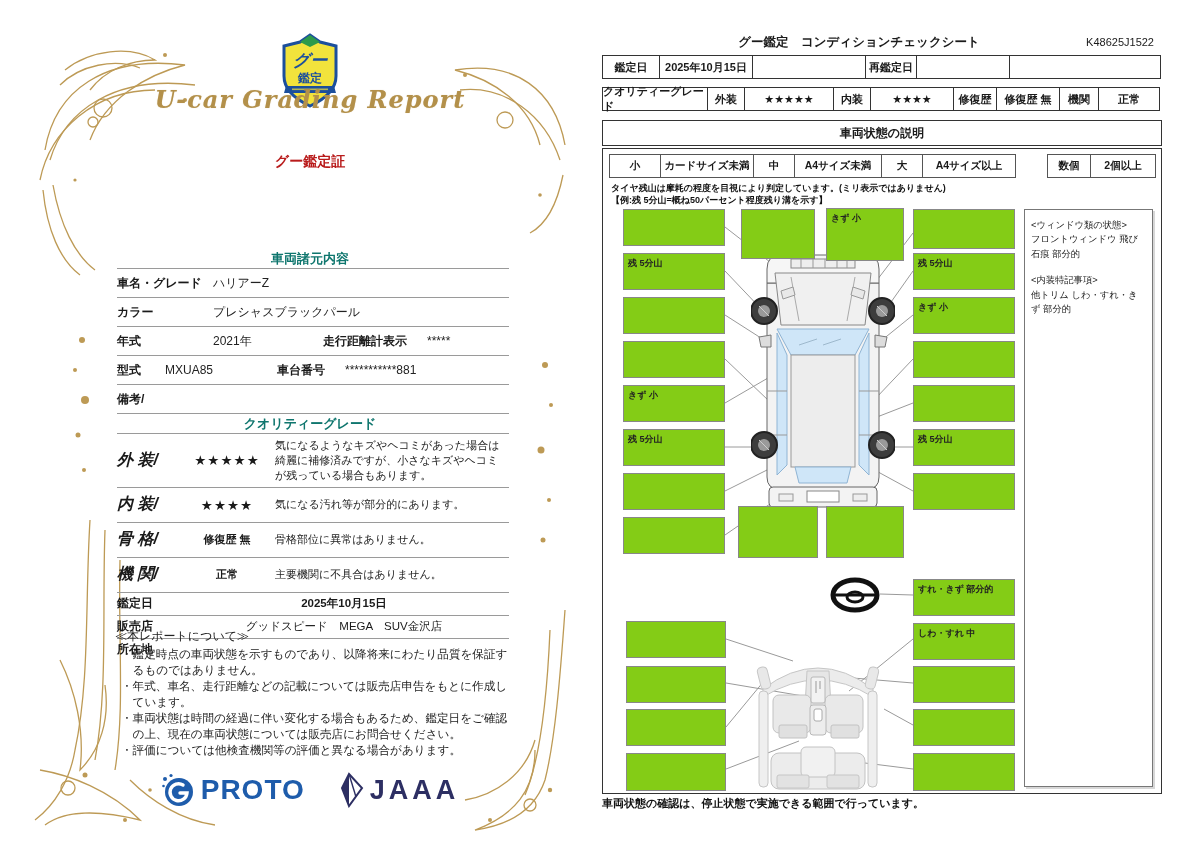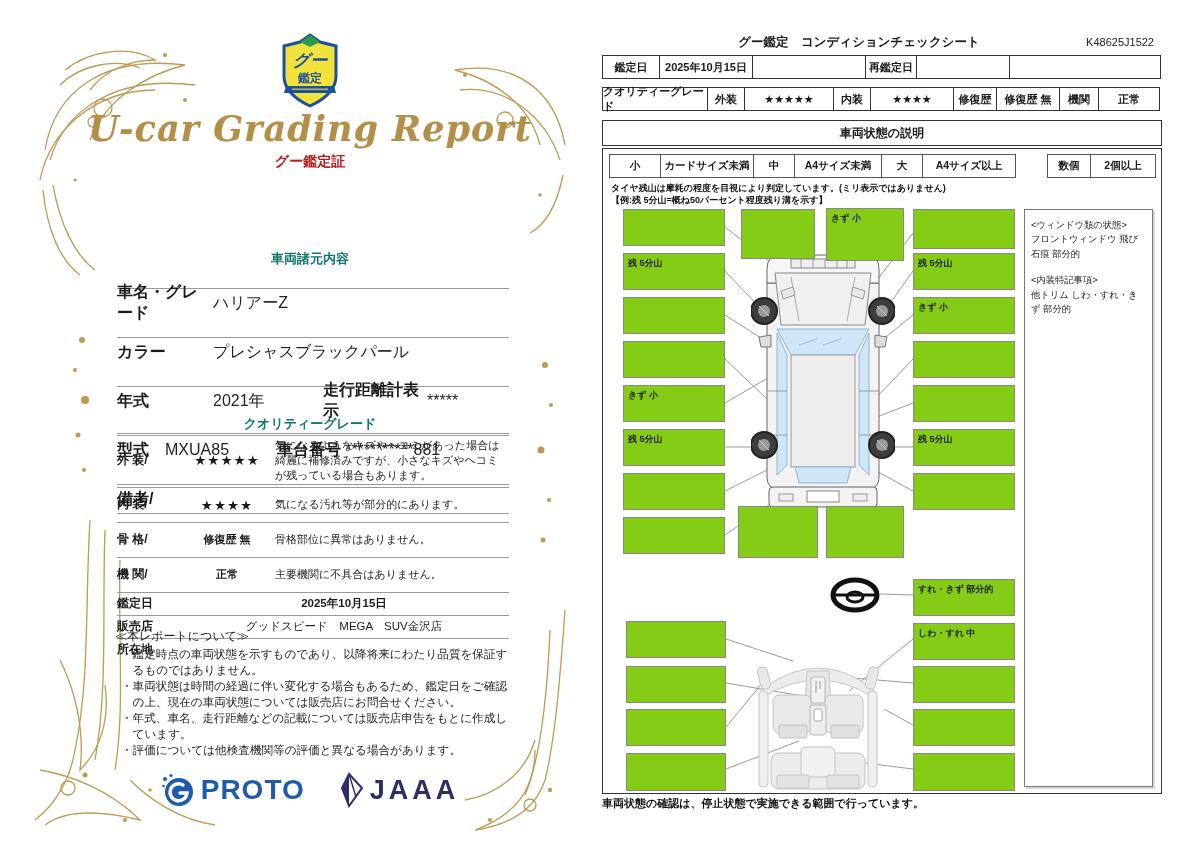--- a/index.html
+++ b/index.html
@@ -3,36 +3,36 @@
 <meta charset="utf-8">
 <style>
   html,body{margin:0;padding:0;background:#fff;}
   .canvas{position:relative;width:1200px;height:848px;background:#fff;overflow:hidden;
           font-family:"Liberation Sans","DejaVu Sans",sans-serif;color:#1a1a1a;}
   .page{position:absolute;background:#fff;}
   
   .left-page{left:55px;top:20px;width:510px;height:815px;}
   .flourish{position:absolute;pointer-events:none;}
   .badge{position:absolute;left:223px;top:12px;}
-  .gr-title{position:absolute;left:0;right:0;top:88px;text-align:center;
+  .gr-title{position:absolute;left:0;right:0;top:65px;text-align:center;
             font-family:"DejaVu Serif","Liberation Serif",serif;font-style:italic;font-weight:bold;
-            font-size:35px;color:#b3904a;letter-spacing:1px;text-shadow:0 0 1px rgba(179,144,74,.4);}
+            font-size:24px;color:#b3904a;letter-spacing:1px;text-shadow:0 0 1px rgba(179,144,74,.4);}
   .gr-sub{position:absolute;left:0;right:0;top:133px;text-align:center;font-weight:bold;font-size:14px;color:#b91c1c;}
   .gr-intro{position:absolute;left:64px;top:160px;width:392px;font-size:12.6px;line-height:1.42;
             color:#222;font-family:"Liberation Serif","DejaVu Serif",serif;}
   .sec-head{position:absolute;left:0;right:0;text-align:center;font-weight:bold;font-size:13px;color:#0f766e;}
   .spec{position:absolute;left:62px;top:248px;width:392px;}
-  .spec-row{display:flex;align-items:center;border-top:1px solid #9a9a9a;height:28px;font-size:16px;margin-top:20px;}
+  .spec-row{display:flex;align-items:center;border-top:1px solid #9a9a9a;height:28px;font-size:12px;}
   .spec-row:last-child{border-bottom:1px solid #9a9a9a;}
   .sl{font-weight:bold;width:96px;flex:none;}
   .sv{color:#222;}
   .qual{position:absolute;left:62px;top:413px;width:392px;}
   .q-row{display:flex;align-items:center;border-top:1px solid #9a9a9a;font-size:11px;padding:4px 0;min-height:26px;}
   .q-row:last-child{border-bottom:1px solid #9a9a9a;}
-  .ql{font-weight:bold;width:62px;flex:none;font-size:12px;}
+  .ql{font-weight:bold;width:62px;flex:none;font-size:16px;font-style:italic;}
   .qv{width:96px;flex:none;text-align:center;font-weight:bold;}
   .qstar{font-size:13.5px;letter-spacing:1px;}
   .qd{flex:1;line-height:1.35;color:#222;}
   .i-row{display:flex;align-items:center;border-top:1px solid #9a9a9a;height:22px;font-size:11.5px;}
   .il{font-weight:bold;width:62px;flex:none;font-size:12px;}
   .iv{flex:1;text-align:center;}
   .notes{position:absolute;left:60px;top:608px;width:400px;font-size:11.6px;
          font-family:"Liberation Serif","DejaVu Serif",serif;color:#222;}
   .notes-h{font-size:12px;margin-bottom:2px;}
   .notes li{list-style:none;text-indent:-1em;padding-left:1em;line-height:1.38;}
@@ -225,22 +225,22 @@
       </div>
       <div class="i-row">
         <span class="il">所在地</span>
       </div>
     </div>
 
     <div class="notes">
       <div class="notes-h">≪本レポートについて≫</div>
       <ul>
         <li>・鑑定時点の車両状態を示すものであり、以降将来にわたり品質を保証するものではありません。</li>
+        <li>・年式、車名、走行距離などの記載については販売店申告をもとに作成しています。</li>
         <li>・車両状態は時間の経過に伴い変化する場合もあるため、鑑定日をご確認の上、現在の車両状態については販売店にお問合せください。</li>
-        <li>・年式、車名、走行距離などの記載については販売店申告をもとに作成しています。</li>
         <li>・評価については他検査機関等の評価と異なる場合があります。</li>
       </ul>
     </div>
 
     <div class="logos">
       <div class="proto-wrap">
         <svg width="34" height="34" viewBox="0 0 34 34">
           <circle cx="18" cy="19" r="14" fill="#1e5cab"></circle>
           <path d="M22,12 A8.5,8.5 0 1 0 26,20 L19,20" fill="none" stroke="#fff" stroke-width="3.4" stroke-linecap="round"></path>
           <circle cx="4" cy="6" r="2" fill="#1e5cab"></circle>

